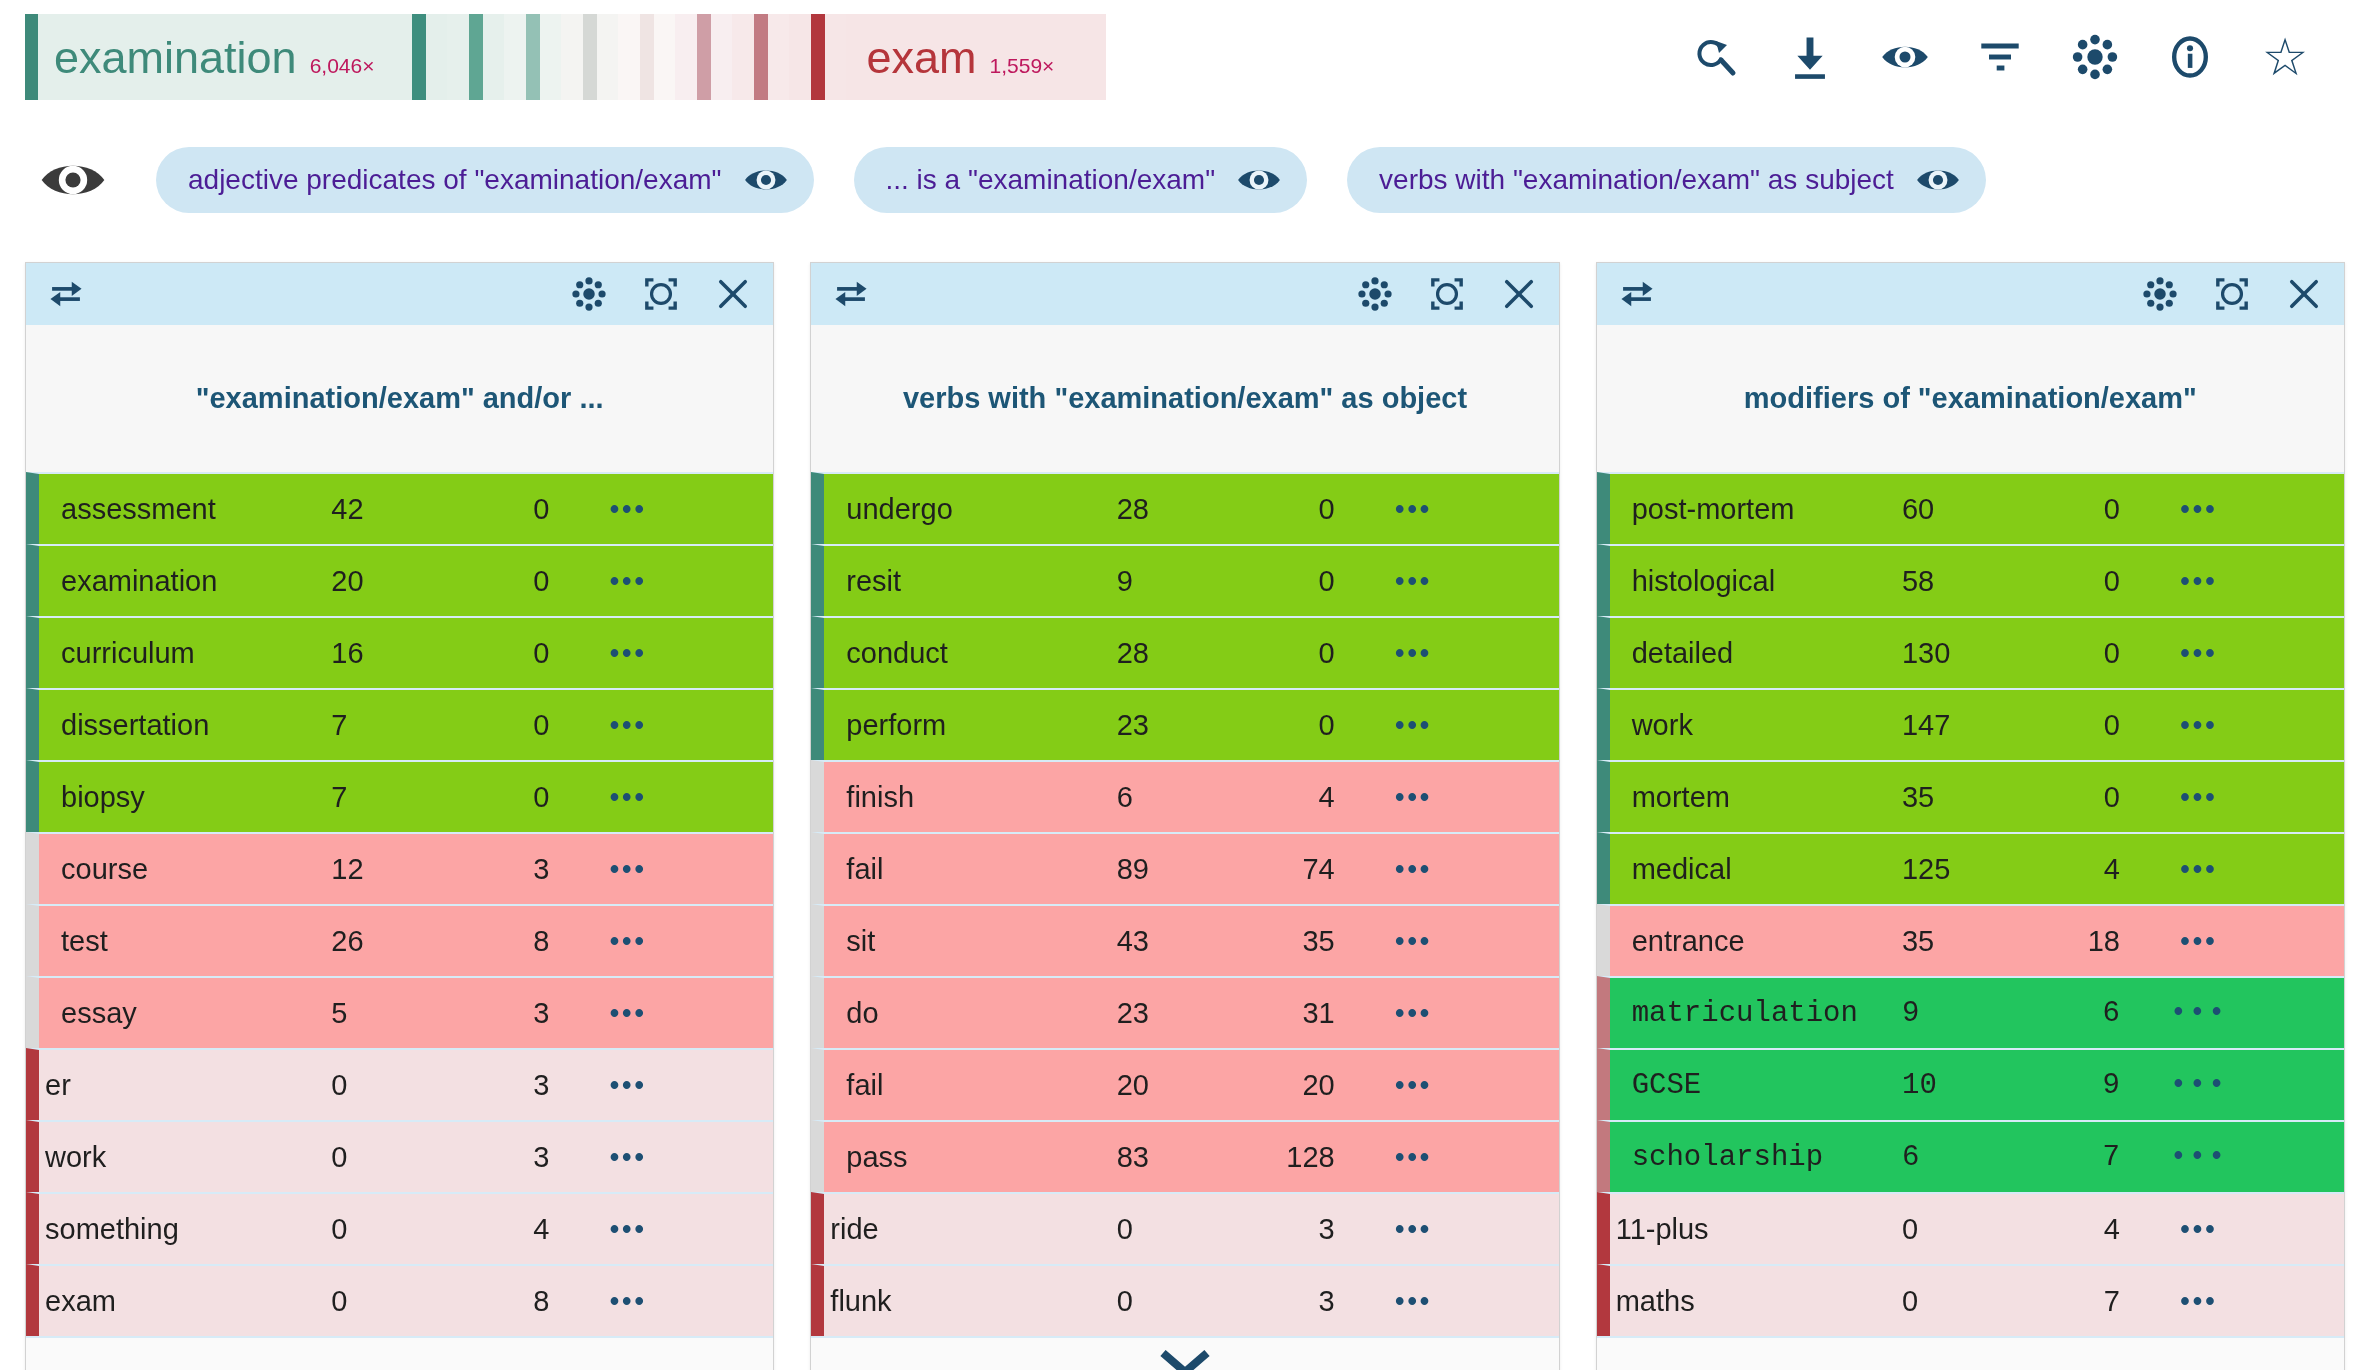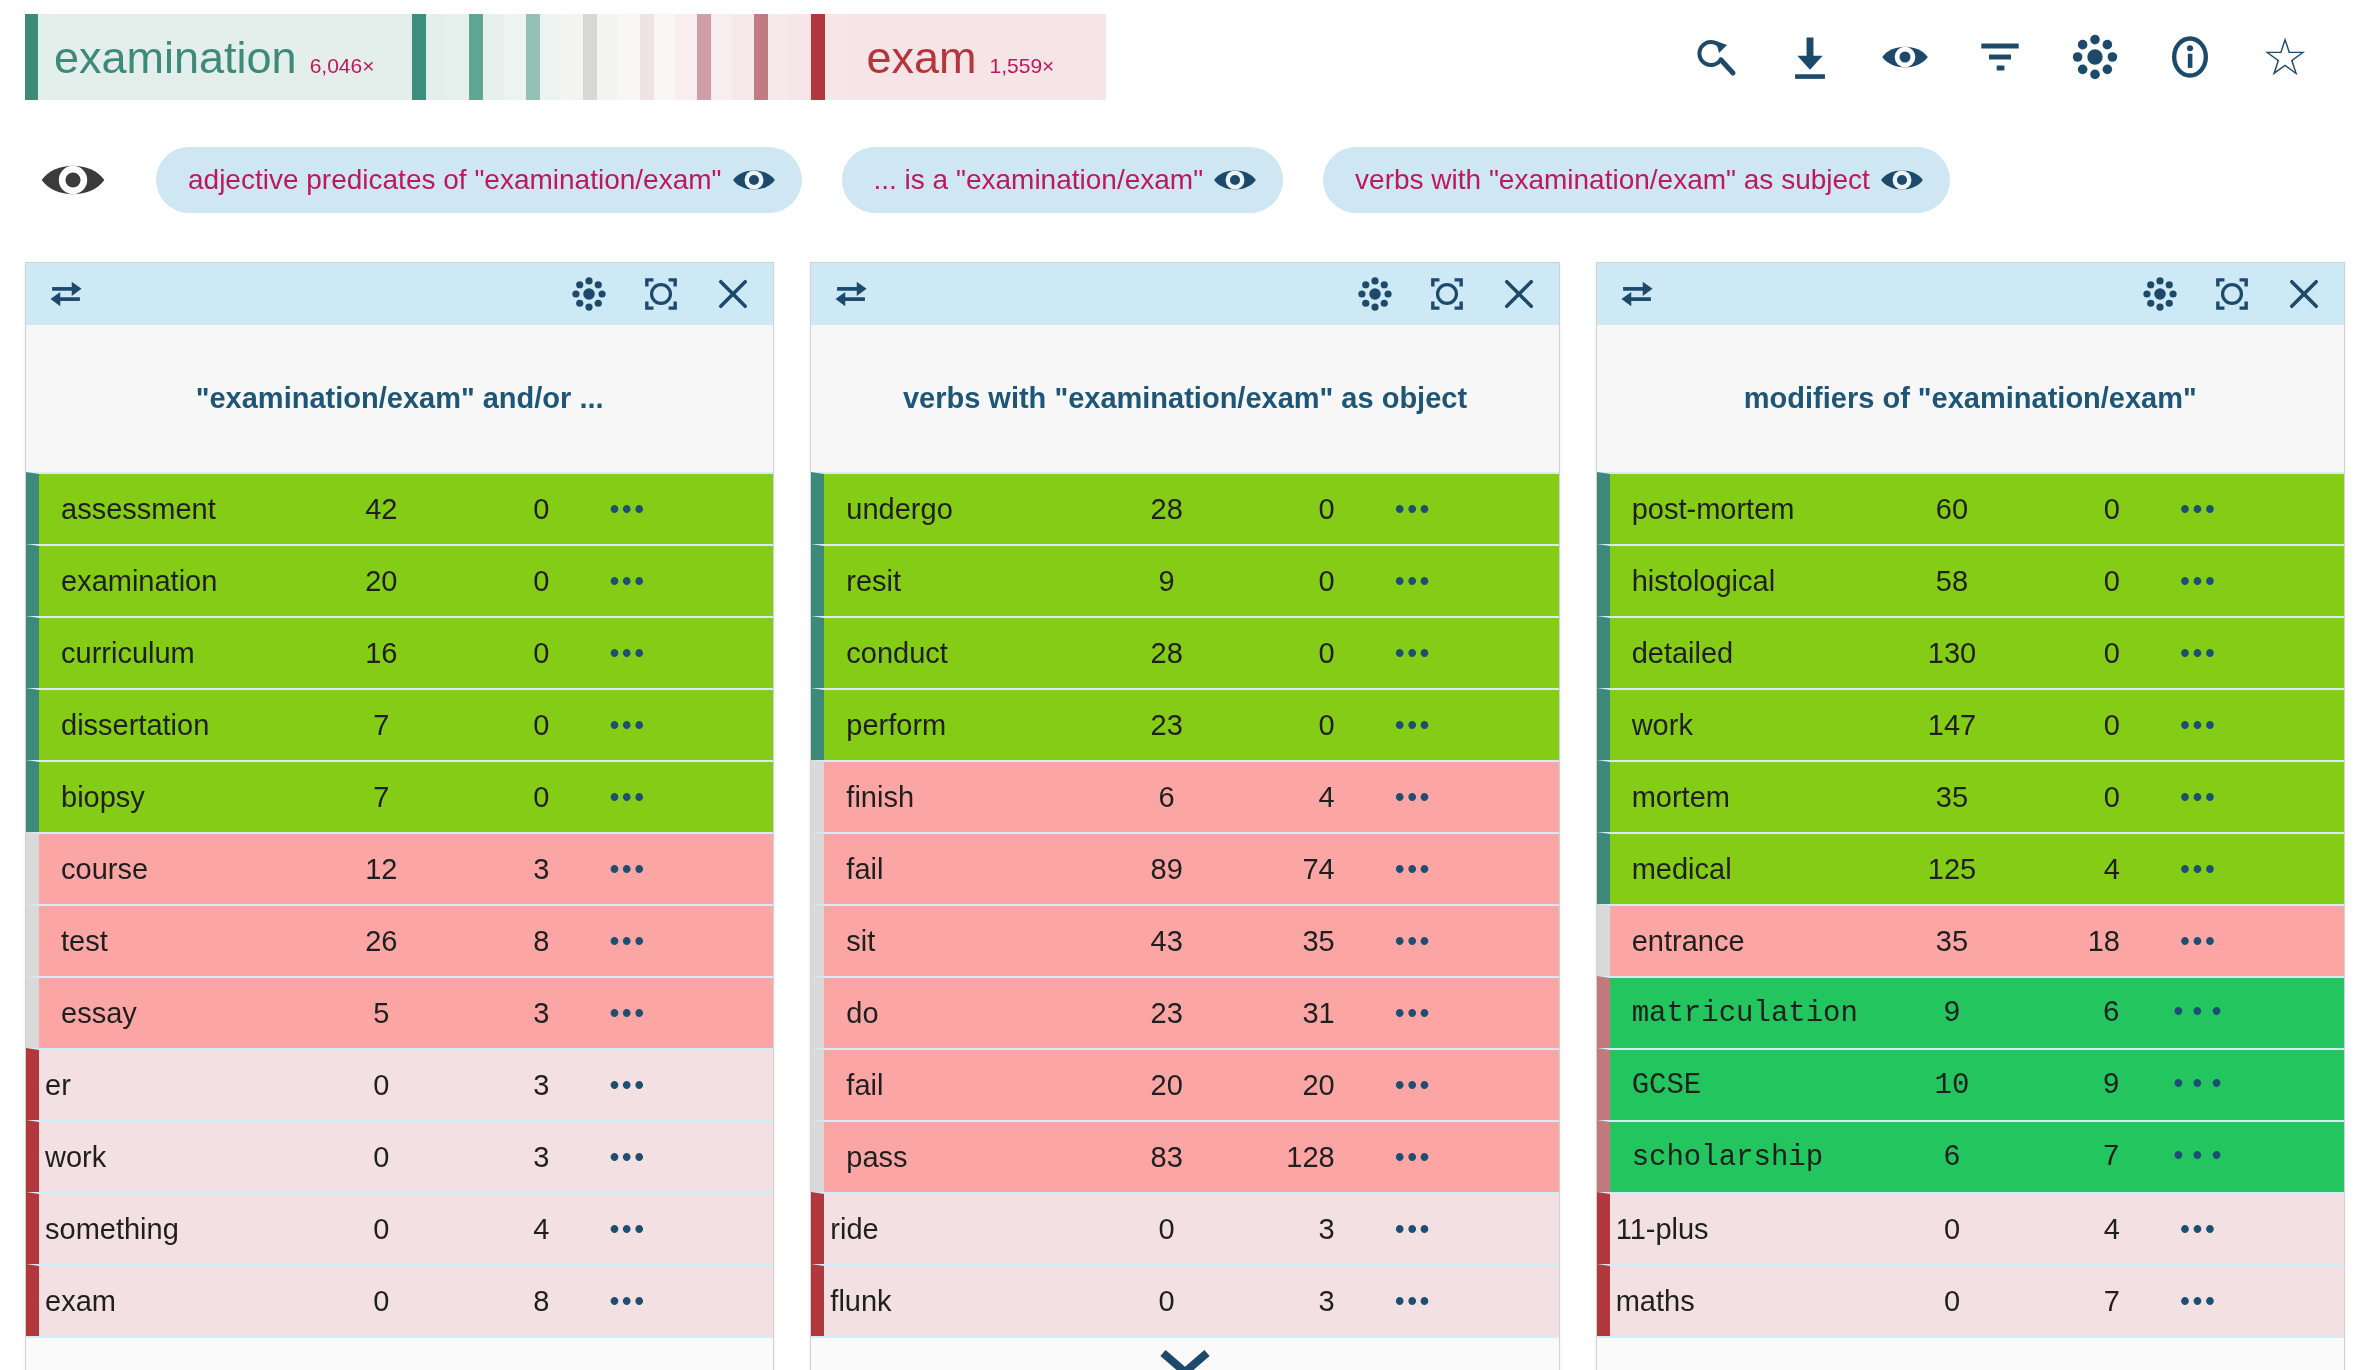--- a/index.html
+++ b/index.html
@@ -22,39 +22,39 @@
   .gbar{position:absolute;top:0;bottom:0;left:50%;transform:translateX(-50%);width:14px;}
 
   
   .toolbar{margin-left:auto;display:flex;align-items:center;gap:47px;padding-right:26px;}
   .tb-icon{width:48px;height:48px;display:flex;align-items:center;justify-content:center;cursor:pointer;color:#1d4a6b;}
   .star-glyph{font-size:52px;line-height:1;color:#1d4a6b;}
 
   
   .chips-row{position:absolute;top:146px;left:38px;display:flex;align-items:center;gap:40px;height:68px;}
   .master-eye{width:70px;height:50px;display:flex;align-items:center;justify-content:center;cursor:pointer;margin-right:8px;}
-  .chip{display:flex;align-items:center;gap:10px;background:#cfe6f3;border-radius:34px;height:66px;
-        padding:0 26px 0 32px;font-size:28px;color:#be185d;cursor:pointer;white-space:nowrap;}
+  .chip{display:flex;align-items:center;gap:22px;background:#cfe6f3;border-radius:34px;height:66px;
+        padding:0 26px 0 32px;font-size:28px;color:#4c1d95;cursor:pointer;white-space:nowrap;}
   .chip-eye{width:44px;height:30px;display:flex;align-items:center;}
 
   
   .panels{position:absolute;top:262px;left:25px;right:15px;display:flex;gap:36px;}
   .panel{flex:1;border:1px solid #d2d2d2;background:#fafafa;height:1140px;box-sizing:border-box;
          box-shadow:0 1px 3px rgba(0,0,0,.08);display:flex;flex-direction:column;}
   .panel-toolbar{height:62px;background:#cde9f6;display:flex;align-items:center;padding:0 22px;flex:none;}
   .p-icon{width:36px;height:36px;display:flex;align-items:center;justify-content:center;cursor:pointer;color:#1d4a6b;}
   .p-right{margin-left:auto;display:flex;align-items:center;gap:36px;}
   .panel-title{height:147px;background:#f7f7f7;display:flex;align-items:center;justify-content:center;
                text-align:center;flex:none;}
   .panel-title span{font-weight:bold;font-size:29px;color:#1d5676;line-height:1.6;max-width:590px;display:inline-block;}
   .rows{flex:none;}
   .row{height:72px;display:flex;align-items:center;border-left:13px solid;padding:0 66px 0 22px;
        border-top:2px solid #d7ebf7;box-sizing:border-box;}
   .row .word{flex:1;font-size:29px;color:#1f1f1f;cursor:pointer;}
-  .row .f1{width:100px;text-align:center;font-size:29px;color:#1f1f1f;cursor:pointer;}
+  .row .f1{width:100px;text-align:left;font-size:29px;color:#1f1f1f;cursor:pointer;}
   .row .f2{width:118px;text-align:right;font-size:29px;color:#1f1f1f;cursor:pointer;}
   .row .dots{width:158px;text-align:center;color:#1d4f73;font-size:27px;font-weight:bold;letter-spacing:3px;cursor:pointer;}
   .tone-green{background:#84cc16;border-left-color:#3e8a7a;}
   .tone-gray{background:#fca5a5;border-left-color:#d9d9d9;}
   .tone-red{background:#f3e0e2;border-left-color:#b2383e;padding-left:6px;}
   .tone-redMuted{background:#22c55e;border-left-color:#c2797e;font-family:Liberation Mono, monospace;}
   .panel-footer{border-top:2px solid #d7ebf7;background:#fafafa;flex:1;display:flex;justify-content:center;align-items:flex-start;padding-top:12px;}
   .expander{cursor:pointer;color:#1d4a6b;}
 </style>
 </head>

